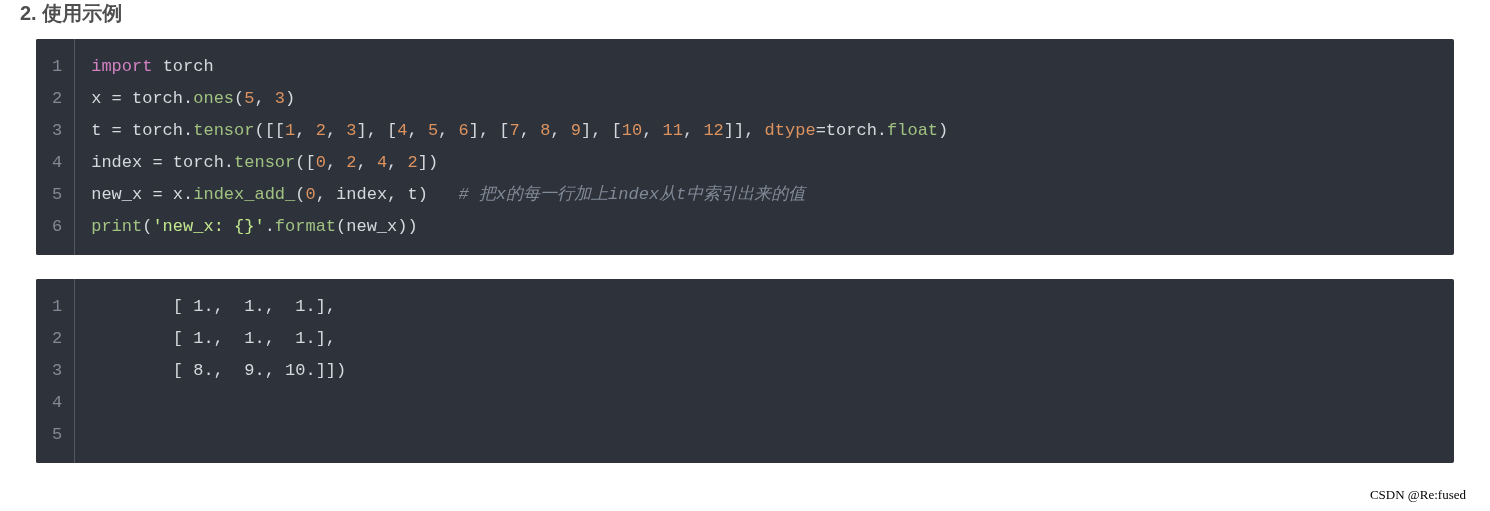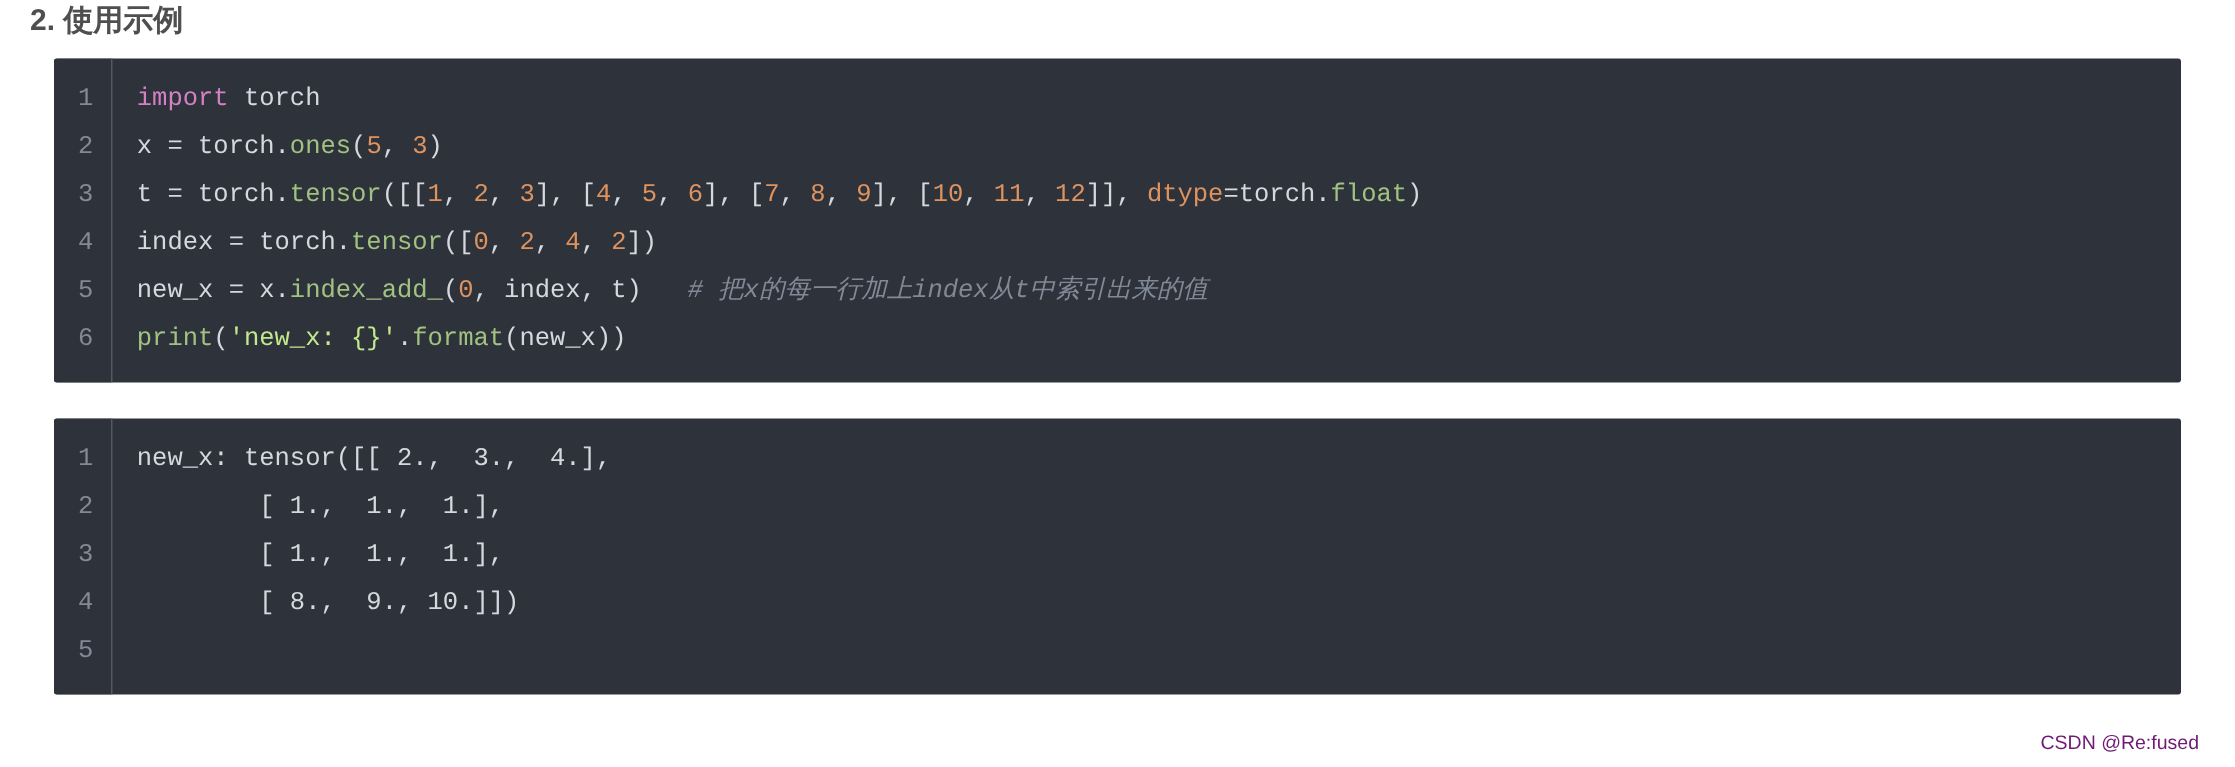--- a/index.html
+++ b/index.html
@@ -46,22 +46,22 @@
     .kw       { color: #d381c3; }
     .func     { color: #a1c281; }
     .str      { color: #c3e88d; text-align: center; }
     .num      { color: #de935f; }
     .comment  { color: #808a96; font-style: italic; }
     .ident    { color: #d5d8dd; text-align: right; }
     .punct    { color: #d5d8dd; }
     .param    { color: #de935f; }
     .watermark {
       text-align: right;
-      font-family: Liberation Sans, sans-serif;
-      color: #701a75;
+      font-family: Liberation Serif, serif;
+      color: #000000;
       font-size: 13px;
       padding: 0 24px 6px 0;
     }
   </style>
 </head>
 <body>
 
 <div class="heading">2. 使用示例</div>
 
 <div class="code-block">
@@ -85,20 +85,19 @@
 
 <div class="code-block">
   <div class="gutter" id="gutter2">
       <div class="ln">1</div>
       <div class="ln">2</div>
       <div class="ln">3</div>
       <div class="ln">4</div>
       <div class="ln">5</div>
     </div>
   <div class="code" id="code2">
-      <div class="line"><span class="ident">new_x: tensor([[ 2.,  3.,  4.],</span></div>
       <div class="line"><span class="ident">        [ 1.,  1.,  1.],</span></div>
       <div class="line"><span class="ident">        [ 1.,  1.,  1.],</span></div>
       <div class="line"><span class="ident">        [ 8.,  9., 10.]])</span></div>
     </div>
 </div>
 
 <div class="watermark">CSDN @Re:fused</div>
 
 </body></html>

